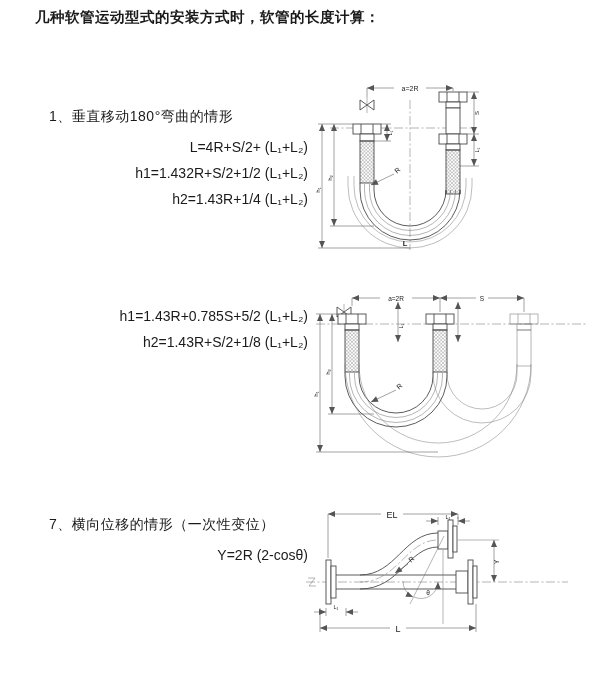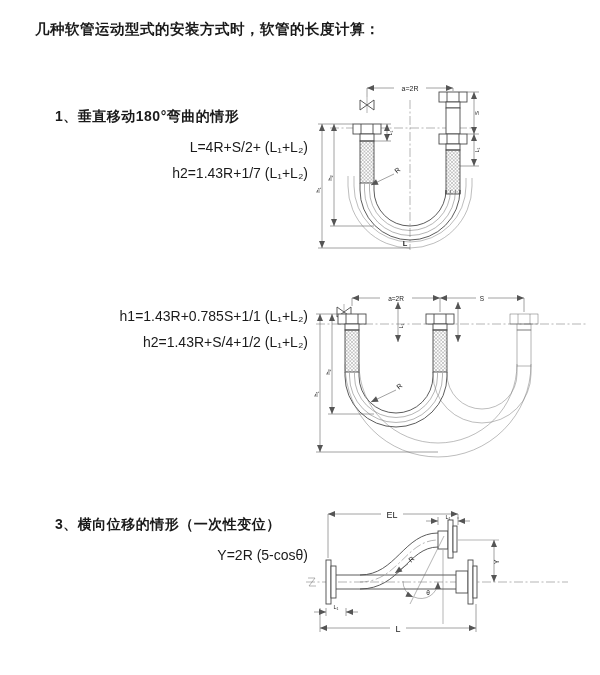--- a/index.html
+++ b/index.html
@@ -1,54 +1,55 @@
 <!DOCTYPE html>
 <html><head>
 <meta charset="utf-8">
 <style>
   html,body { margin:0; padding:0; }
   body {
     width:600px; height:675px; position:relative; background:#fff;
     font-family:"Liberation Sans","DejaVu Sans",sans-serif; color:#1a1a1a; overflow:hidden;
   }
   .title {
-    position:absolute; left:35px; top:20px; font-size:14.5px; font-weight:700; letter-spacing:0.5px;
+    position:absolute; left:35px; top:8px; font-size:14.5px; font-weight:700; letter-spacing:0.5px;
   }
   .sec { position:absolute; left:46px; width:262px; }
-  .sec-heading { font-size:14px; font-weight:700; letter-spacing:0.5px; margin:0 0 8px 9px; }
+  .sec-heading { font-size:14px; font-weight:400; letter-spacing:0.5px; margin:0 0 8px 3px; }
   .formula { font-size:14px; font-weight:400; margin:0 0 0 27px; line-height:26px; white-space:nowrap;text-align:right; }
   .dwg { position:absolute; }
   
   .ln    { stroke:#4a4a4a; stroke-width:0.9; fill:none; }
   .lnf   { stroke:#4a4a4a; stroke-width:0.9; fill:#fff; }
   .thin  { stroke:#6a6a6a; stroke-width:0.5; fill:none; }
   .ghost { stroke:#7a7a7a; stroke-width:0.5; fill:none; }
   .dim   { stroke:#555;    stroke-width:0.55; fill:none; }
   .cl    { stroke:#6a6a6a; stroke-width:0.5; fill:none; stroke-dasharray:9 2.5 2 2.5; }
   svg text { fill:#222; font-family:"Liberation Sans","DejaVu Sans",sans-serif; }
 </style>
 </head>
 <body>
 
 <div class="title">几种软管运动型式的安装方式时，软管的长度计算：</div>
 
 <div class="sec" style="top:108px">
   <div class="sec-heading">1、垂直移动180°弯曲的情形</div>
   <div class="formula">L=4R+S/2+ (L₁+L₂)</div>
-  <div class="formula">h2=1.43R+1/7 (L₁+L₂)</div>
+  <div class="formula">h1=1.432R+S/2+1/2 (L₁+L₂)</div>
+  <div class="formula">h2=1.43R+1/4 (L₁+L₂)</div>
 </div>
 
 <div class="sec" style="top:303px">
-  <div class="formula">h1=1.43R+0.785S+1/1 (L₁+L₂)</div>
-  <div class="formula">h2=1.43R+S/4+1/2 (L₁+L₂)</div>
+  <div class="formula">h1=1.43R+0.785S+5/2 (L₁+L₂)</div>
+  <div class="formula">h2=1.43R+S/2+1/8 (L₁+L₂)</div>
 </div>
 
 <div class="sec" style="top:516px">
-  <div class="sec-heading">3、横向位移的情形（一次性变位）</div>
-  <div class="formula">Y=2R (5-cosθ)</div>
+  <div class="sec-heading">7、横向位移的情形（一次性变位）</div>
+  <div class="formula">Y=2R (2-cosθ)</div>
 </div>
 
 <svg class="dwg" style="left:312px; top:78px" width="278" height="175" viewBox="0 0 278 175">
   <defs>
     <marker id="ar1" viewBox="0 0 8 8" markerWidth="8" markerHeight="8" refX="7.5" refY="4" orient="auto-start-reverse" markerUnits="userSpaceOnUse">
       <path d="M0.5,1 L7.5,4 L0.5,7 Z" fill="#555"></path>
     </marker>
     <pattern id="br1" width="3.5" height="3.5" patternUnits="userSpaceOnUse">
       <path d="M0,3.5 L3.5,0 M0,0 L3.5,3.5" stroke="#8a8a8a" stroke-width="0.45" fill="none"></path>
     </pattern>

